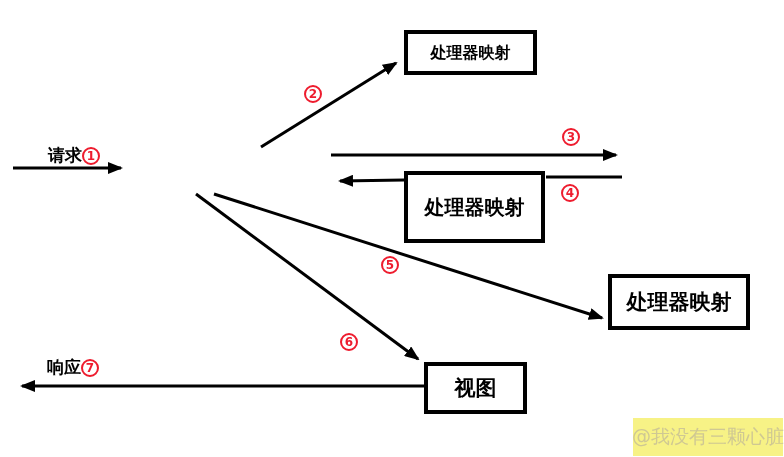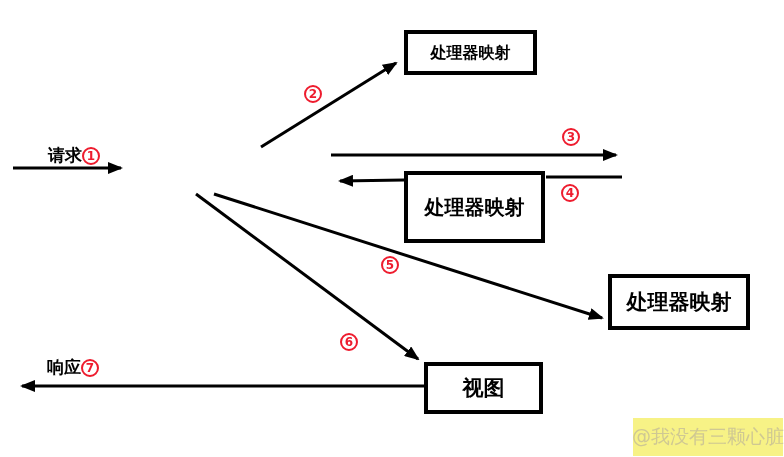--- a/index.html
+++ b/index.html
@@ -24,21 +24,21 @@
     justify-content:center;
     text-align:center;
     z-index:2;
     line-height:1.25;
   }
   .node-dispatcher{left:128px;top:148px;width:202px;height:45px;font-size:24px;letter-spacing:-0.5px;}
   .node-handler-mapping{left:404px;top:30px;width:133px;height:45px;font-size:16px;}
   .node-controller{left:623px;top:142px;width:122px;height:46px;font-size:21px;}
   .node-model-view{left:404px;top:171px;width:141px;height:72px;font-size:20px;line-height:31px;}
   .node-view-resolver{left:608px;top:274px;width:142px;height:56px;font-size:21px;}
-  .node-view{left:424px;top:362px;width:119px;height:52px;font-size:21px;}
+  .node-view{left:424px;top:362px;width:103px;height:52px;font-size:21px;}
 
   .edge-label{
     position:absolute;
     display:flex;
     align-items:center;
     z-index:3;
     color:#000000;
     font-weight:bold;
     font-size:17px;
   }

